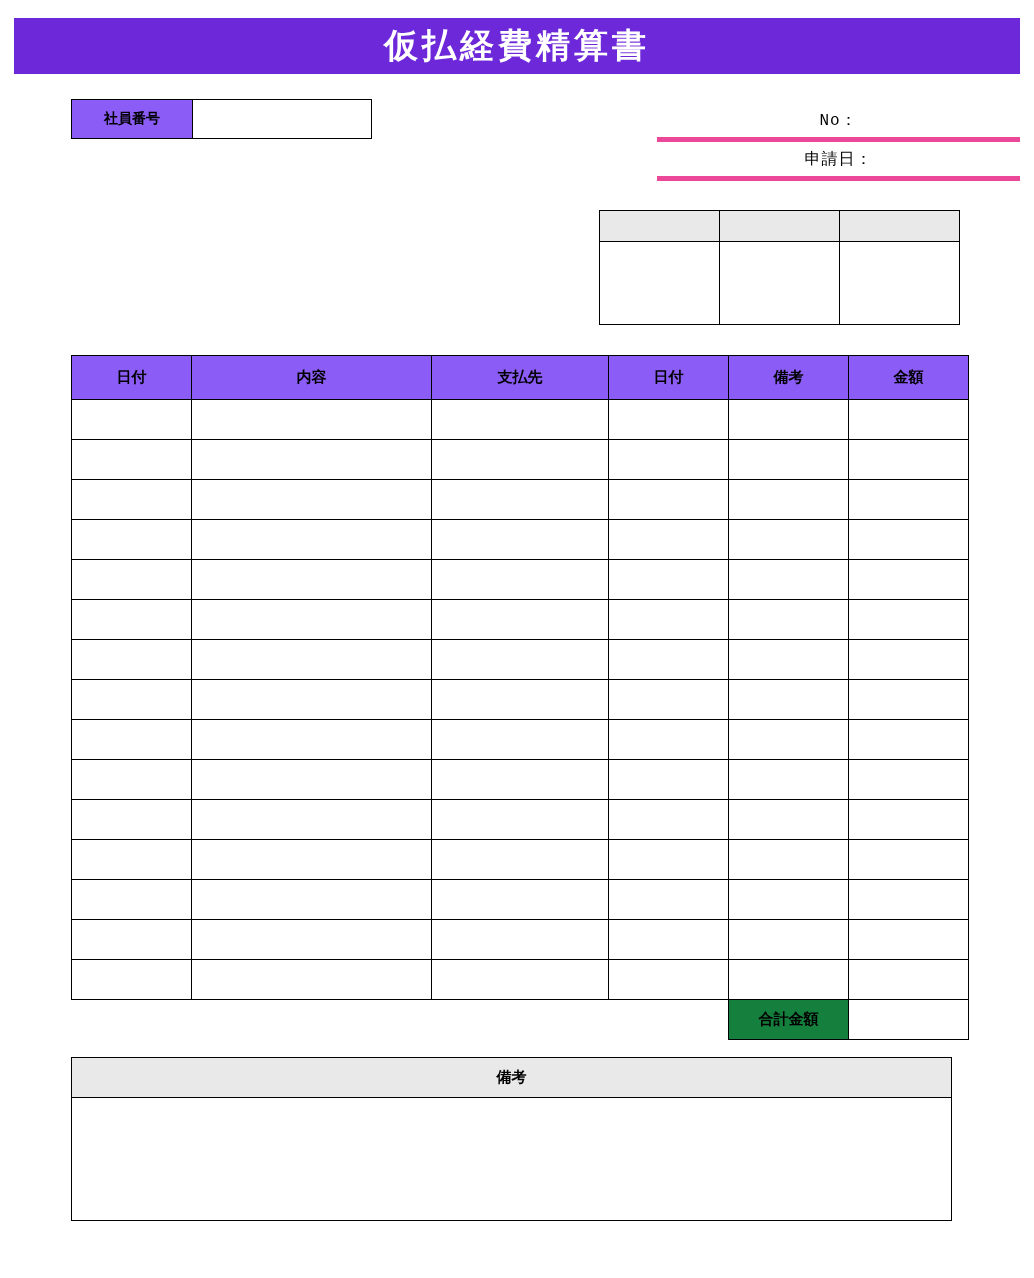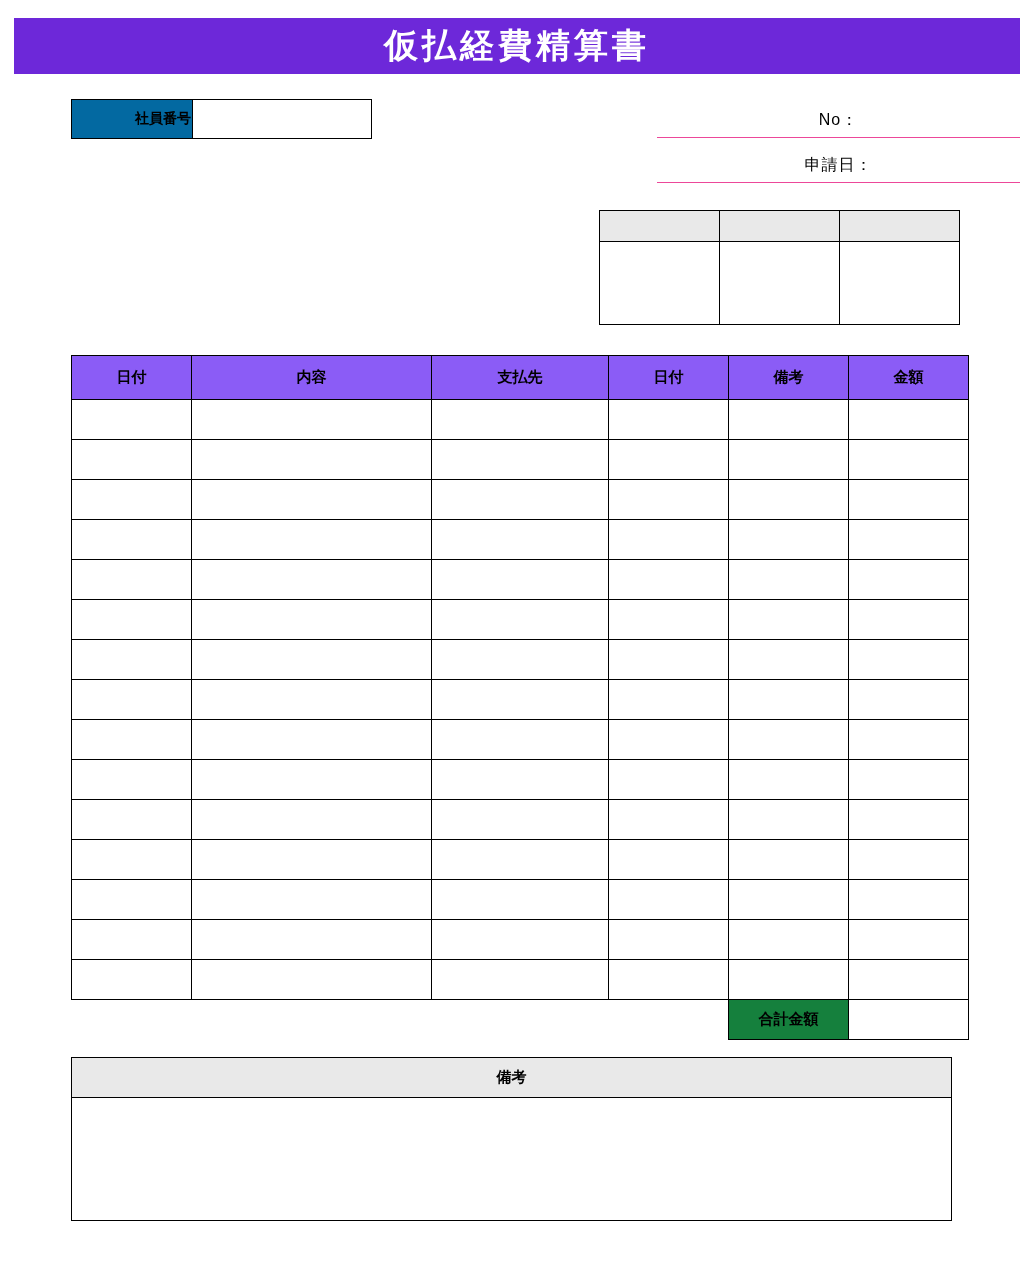--- a/index.html
+++ b/index.html
@@ -44,47 +44,47 @@
     border-collapse: collapse;
   }
   .emp-table td {
     border: 1px solid #000000;
     height: 36px;
     font-size: 14px;
     font-weight: bold;
   }
   .emp-table td.label {
     width: 118px;
-    background: #0369a1;
-    text-align: right;
+    background: #8b5cf6;
+    text-align: center;
     margin-left: 38px;
   }
   .emp-table td.value {
     width: 176px;
     background: #ffffff;
   }
 
   
   .meta-block {
     position: absolute;
     left: 657px;
     top: 103px;
     width: 363px;
   }
   .meta-line {
-    border-bottom: 1px solid #ec4899;
+    border-bottom: 5px solid #ec4899;
     height: 34px;
     display: flex;
     align-items: center;
     justify-content: center;
     font-size: 16px;
     letter-spacing: 1px;
+    font-family: Liberation Mono, monospace;
   }
   .meta-line.second {
-    margin-top: 10px;
   }
 
   
   .approval-table {
     position: absolute;
     left: 599px;
     top: 210px;
     border-collapse: collapse;
   }
   .approval-table td {

